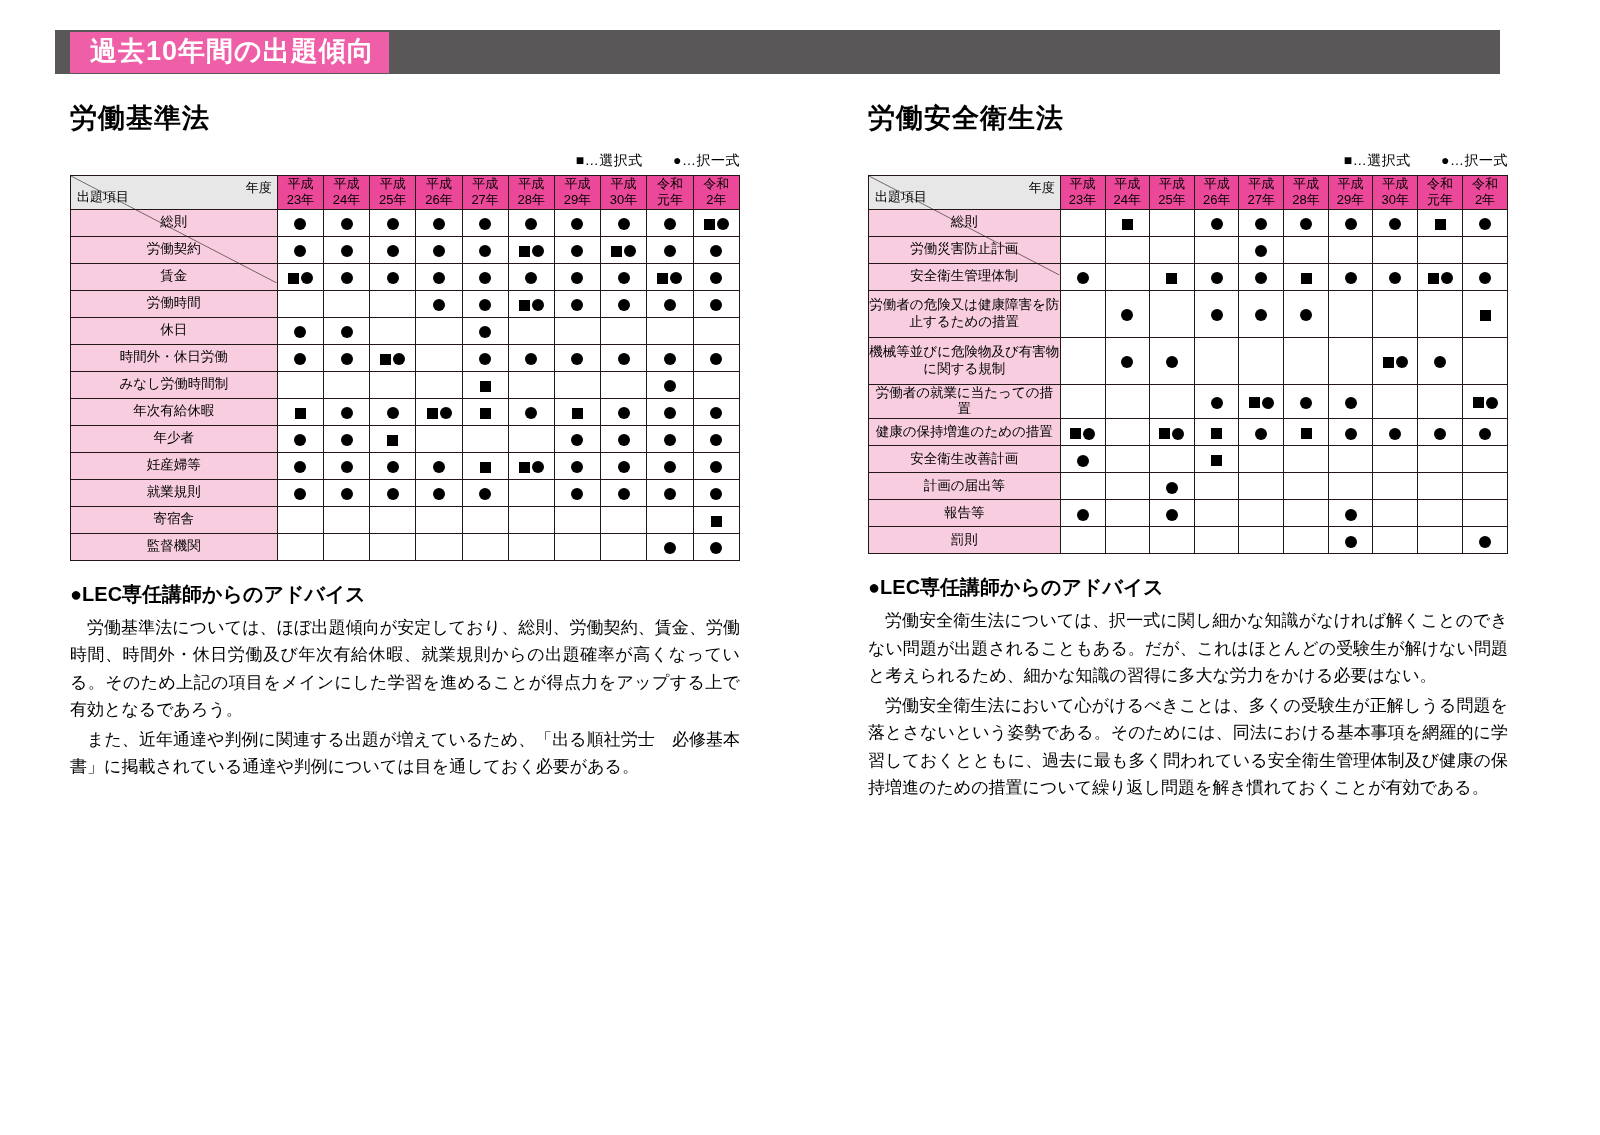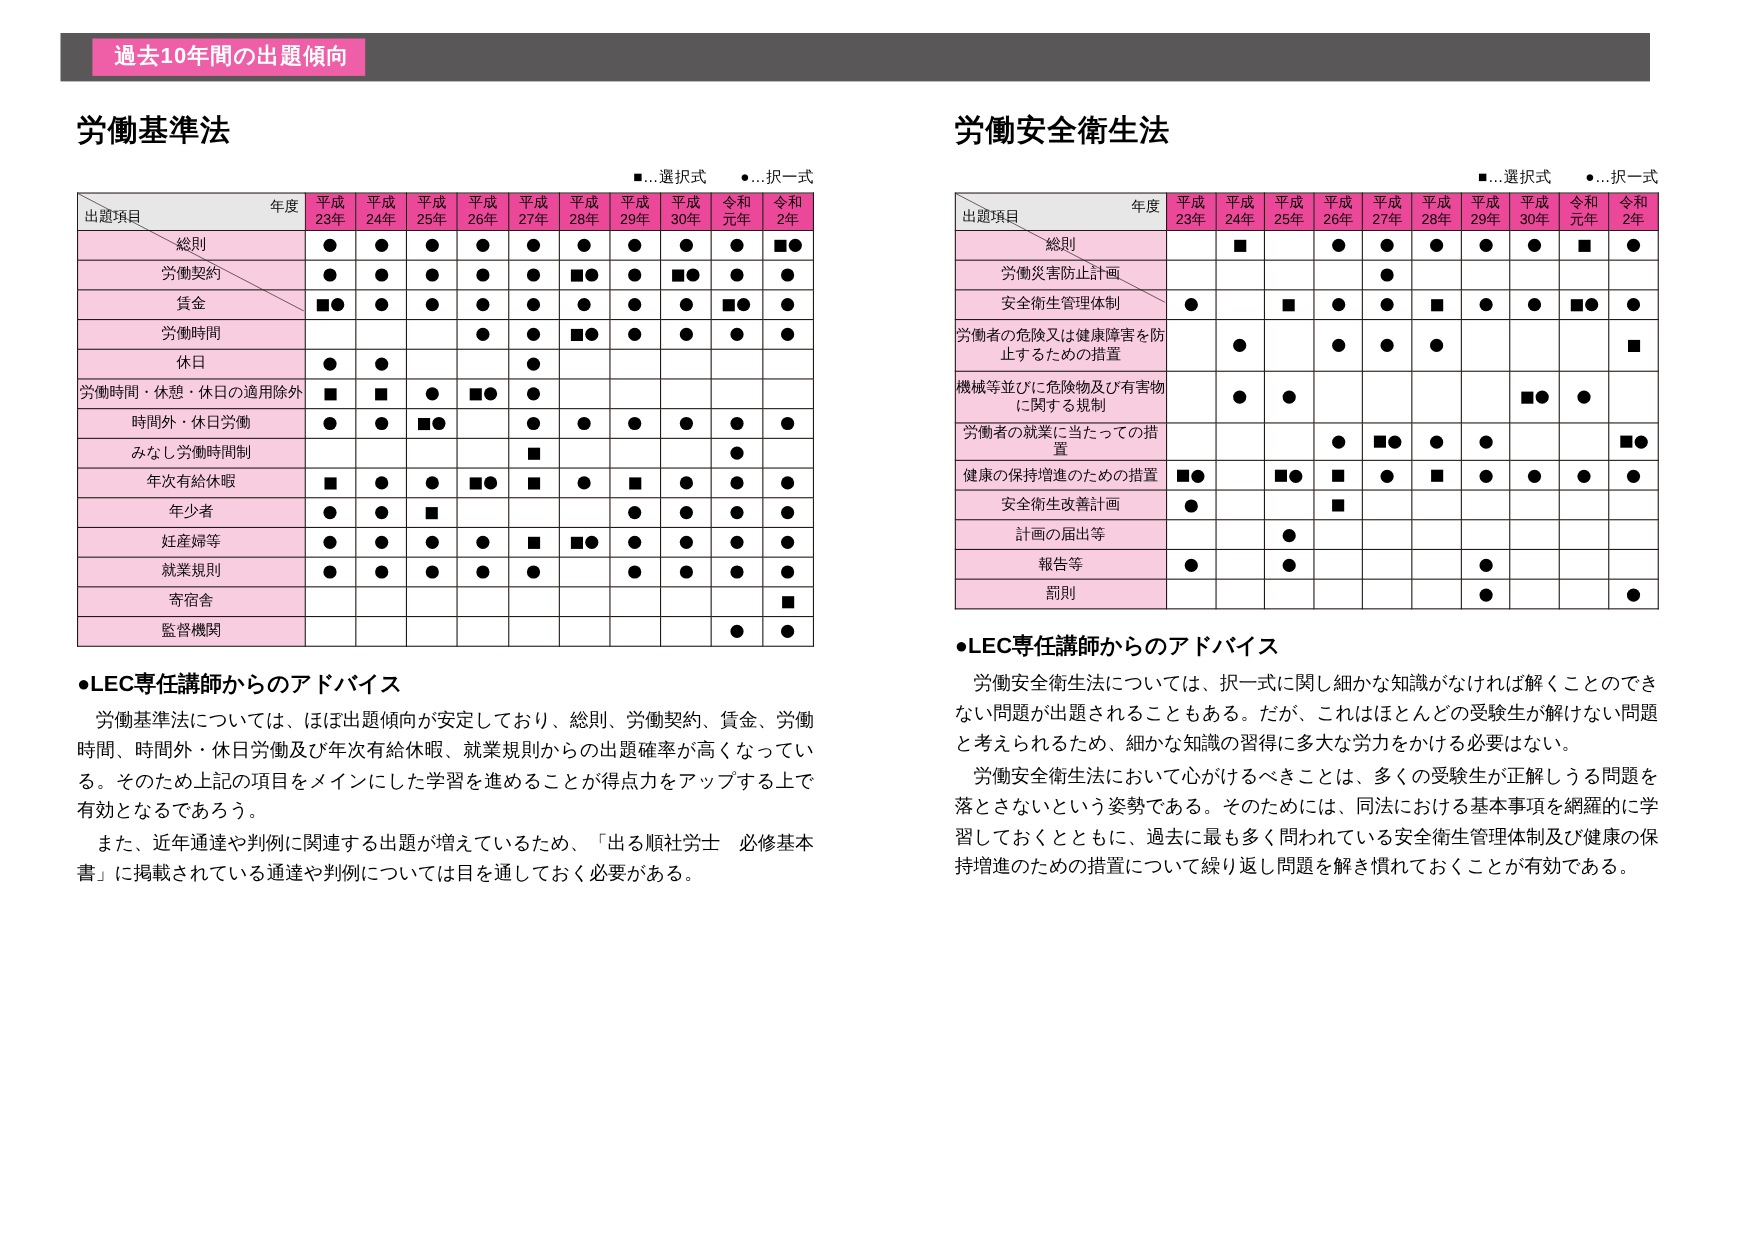--- a/index.html
+++ b/index.html
@@ -30,24 +30,24 @@
     height: 44px;
     background: #595757;
     display: flex;
     align-items: center;
   }
   .banner-tag {
     background: #ef5fa7;
     color: #ffffff;
     font-family: "Liberation Sans", "DejaVu Sans", sans-serif;
     font-weight: bold;
-    font-size: 20px;
+    font-size: 27px;
     letter-spacing: 1px;
     padding: 6px 14px 8px 20px;
-    margin-left: 29px;
+    margin-left: 15px;
     line-height: 1;
   }
 
   
   .col {
     position: absolute;
     top: 100px;
   }
   .col-left { left: 70px; width: 670px; }
   .col-right { left: 868px; width: 640px; }
@@ -256,33 +256,20 @@
               <td class="cell"></td>
               <td class="cell"></td>
               <td class="cell"><span class="mk mk-ci"></span></td>
               <td class="cell"></td>
               <td class="cell"></td>
               <td class="cell"></td>
               <td class="cell"></td>
               <td class="cell"></td>
             </tr>
             <tr style="height:26px">
-              <td class="rowhead" style="height:26px">労働時間・休憩・休日の適用除外</td>
-              <td class="cell"><span class="mk mk-sq"></span></td>
-              <td class="cell"><span class="mk mk-sq"></span></td>
-              <td class="cell"><span class="mk mk-ci"></span></td>
-              <td class="cell"><span class="mk mk-sq"></span><span class="mk mk-ci"></span></td>
-              <td class="cell"><span class="mk mk-ci"></span></td>
-              <td class="cell"></td>
-              <td class="cell"></td>
-              <td class="cell"></td>
-              <td class="cell"></td>
-              <td class="cell"></td>
-            </tr>
-            <tr style="height:26px">
               <td class="rowhead" style="height:26px">時間外・休日労働</td>
               <td class="cell"><span class="mk mk-ci"></span></td>
               <td class="cell"><span class="mk mk-ci"></span></td>
               <td class="cell"><span class="mk mk-sq"></span><span class="mk mk-ci"></span></td>
               <td class="cell"></td>
               <td class="cell"><span class="mk mk-ci"></span></td>
               <td class="cell"><span class="mk mk-ci"></span></td>
               <td class="cell"><span class="mk mk-ci"></span></td>
               <td class="cell"><span class="mk mk-ci"></span></td>
               <td class="cell"><span class="mk mk-ci"></span></td>

